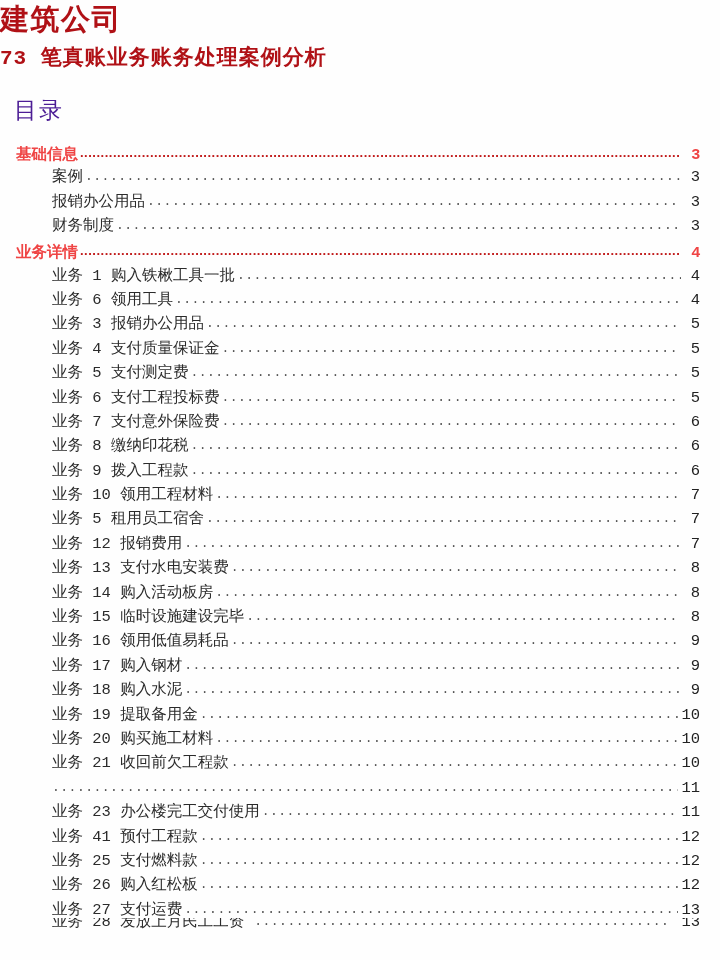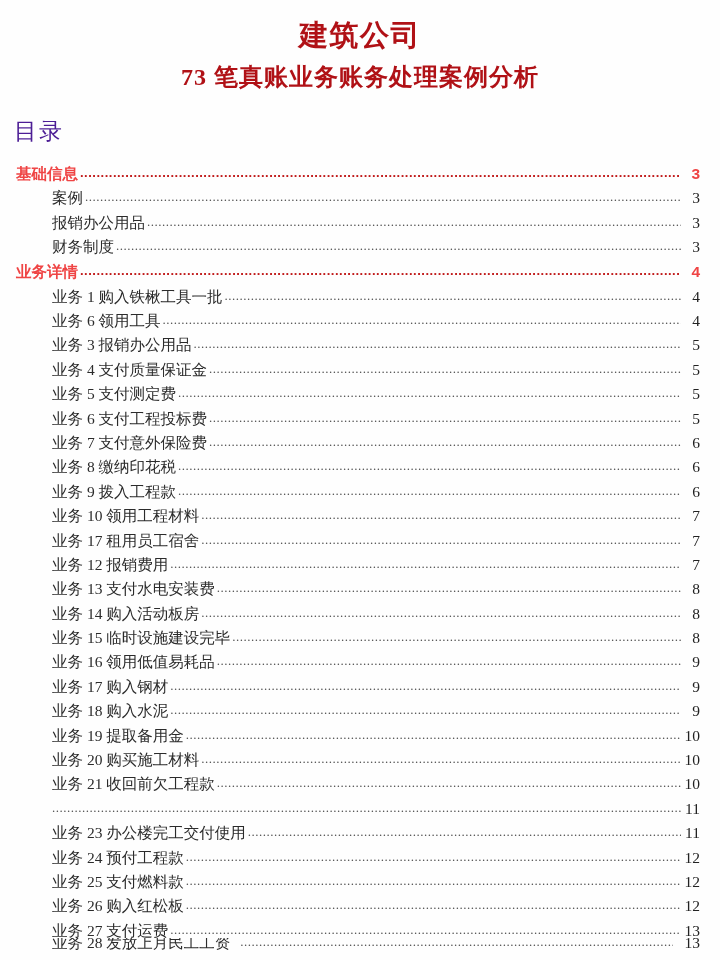--- a/index.html
+++ b/index.html
@@ -18,35 +18,33 @@
   .page {
     position: relative;
     width: 720px;
     height: 960px;
     background: #fefefe;
     overflow: hidden;
   }
 
   
   .title-block {
-    padding-top: 16px;
-    text-align: center;
   }
   .doc-title-main {
     font-family: "Liberation Sans", "DejaVu Sans", sans-serif;
     font-size: 29px;
     font-weight: bold;
     color: #b01116;
     letter-spacing: 1.5px;
     line-height: 1.35;
     margin: 0;
   }
   .doc-title-sub {
-    font-family: Liberation Serif, serif;
-    font-size: 24px;
+    font-family: Liberation Mono, monospace;
+    font-size: 21px;
     font-weight: bold;
     color: #b01116;
     letter-spacing: 1px;
     line-height: 1.35;
     margin: 6px 0 0 0;
   }
 
   
   .toc-heading {
     margin: 22px 0 10px 14px;
@@ -108,21 +106,21 @@
   .lvl2 {
     color: #2b2b2b;
     font-weight: normal;
     font-size: 15.5px;
     padding-left: 36px;
   }
   .lvl2 .toc-leader::after { font-size: 13px; color: #555; }
   .lvl2 .toc-page { font-weight: normal; color: #222; }
 
   
-  .lvl2.biz { padding-left: 36px; }
+  .lvl2.biz { padding-left: 36px; font-family: Liberation Mono, monospace; }
 
   
   .clipped {
     overflow: hidden;
     height: 12px;
     gap: 8px;
   }
 </style>
 </head>
 <body>
@@ -206,21 +204,21 @@
         <span class="toc-label">业务 9 拨入工程款</span>
         <span class="toc-leader"></span>
         <span class="toc-page">6</span>
       </li>
       <li class="toc-row lvl2 biz">
         <span class="toc-label">业务 10 领用工程材料</span>
         <span class="toc-leader"></span>
         <span class="toc-page">7</span>
       </li>
       <li class="toc-row lvl2 biz">
-        <span class="toc-label">业务 17 租用员工宿舍</span>
+        <span class="toc-label">业务 5 租用员工宿舍</span>
         <span class="toc-leader"></span>
         <span class="toc-page">7</span>
       </li>
       <li class="toc-row lvl2 biz">
         <span class="toc-label">业务 12 报销费用</span>
         <span class="toc-leader"></span>
         <span class="toc-page">7</span>
       </li>
       <li class="toc-row lvl2 biz">
         <span class="toc-label">业务 13 支付水电安装费</span>
@@ -270,21 +268,21 @@
       <li class="toc-row lvl2 biz">
         <span class="toc-leader"></span>
         <span class="toc-page">11</span>
       </li>
       <li class="toc-row lvl2 biz">
         <span class="toc-label">业务 23 办公楼完工交付使用</span>
         <span class="toc-leader"></span>
         <span class="toc-page">11</span>
       </li>
       <li class="toc-row lvl2 biz">
-        <span class="toc-label">业务 24 预付工程款</span>
+        <span class="toc-label">业务 41 预付工程款</span>
         <span class="toc-leader"></span>
         <span class="toc-page">12</span>
       </li>
       <li class="toc-row lvl2 biz">
         <span class="toc-label">业务 25 支付燃料款</span>
         <span class="toc-leader"></span>
         <span class="toc-page">12</span>
       </li>
       <li class="toc-row lvl2 biz">
         <span class="toc-label">业务 26 购入红松板</span>

